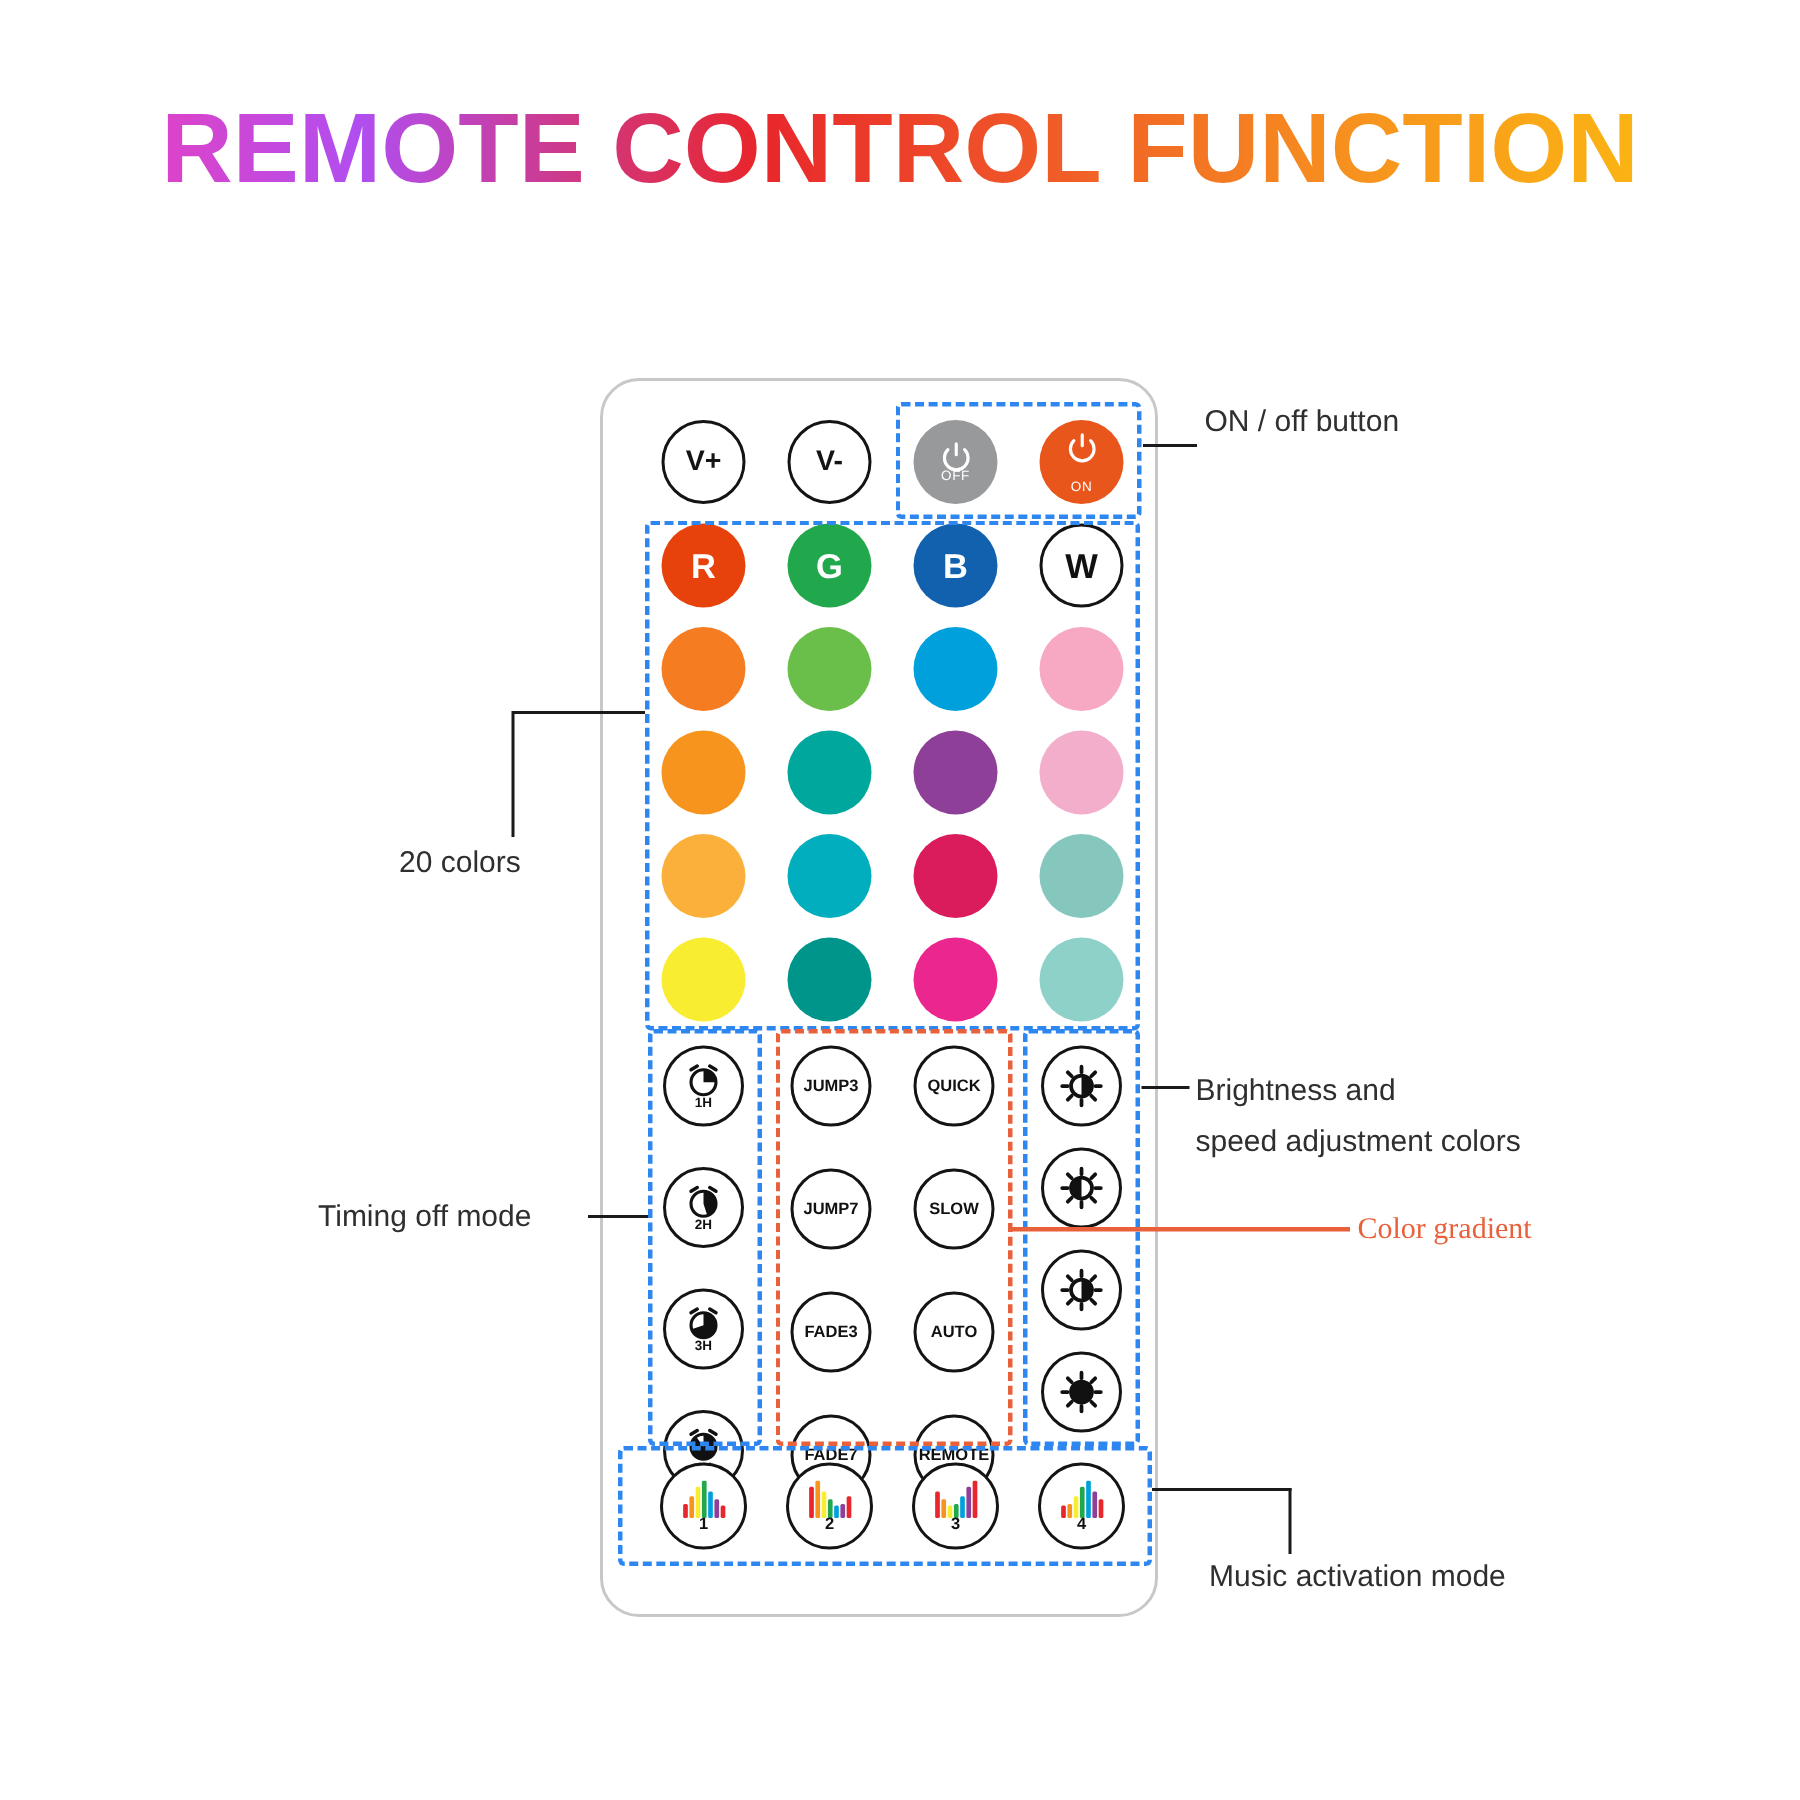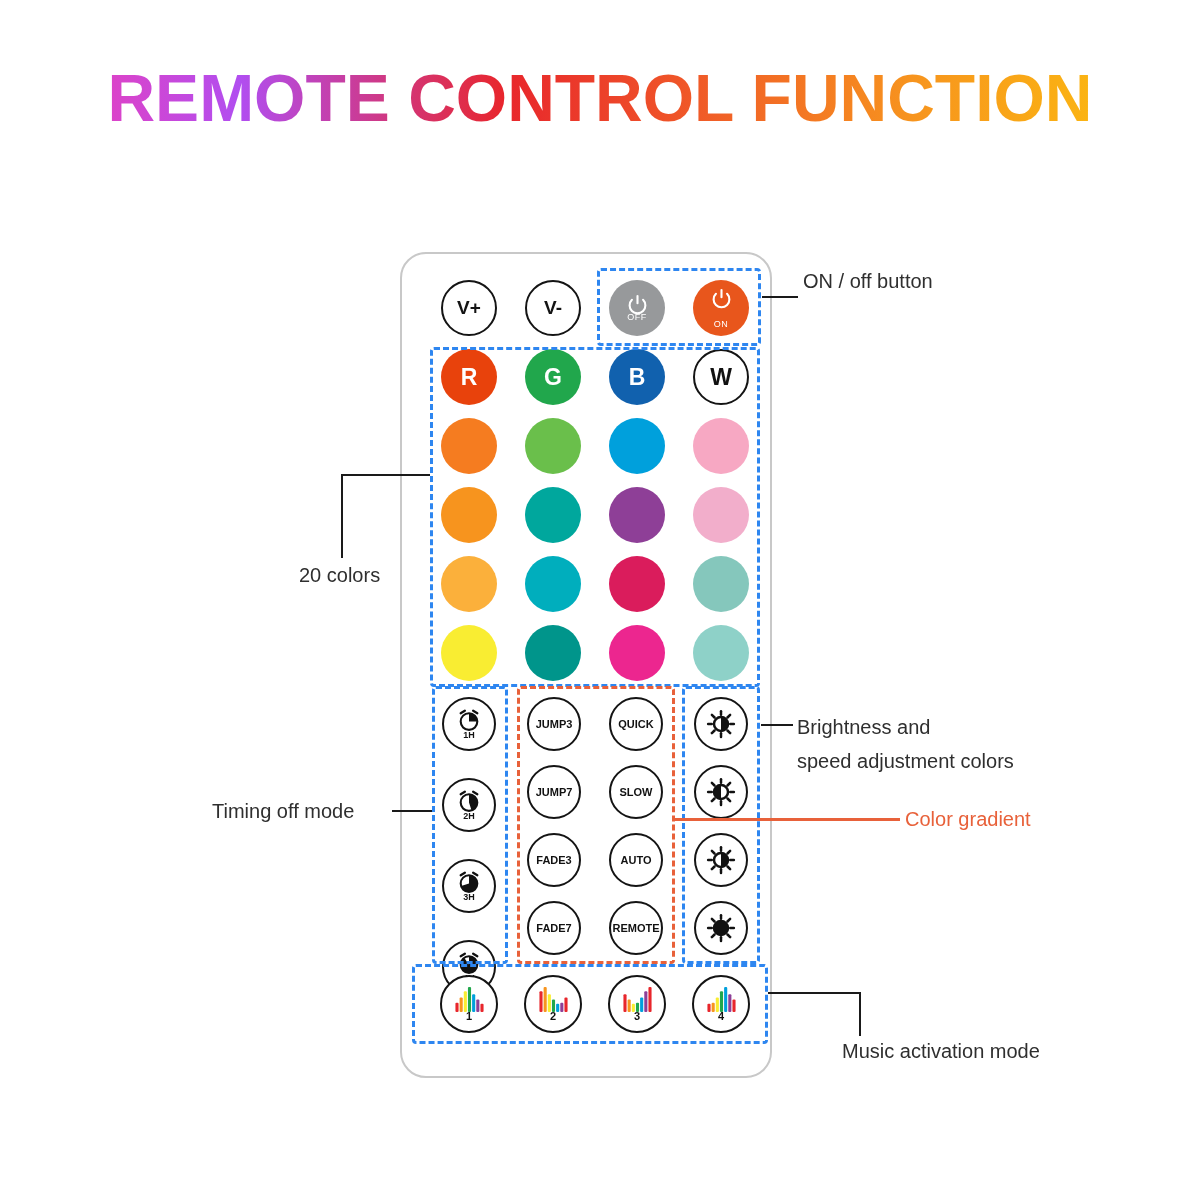--- a/index.html
+++ b/index.html
@@ -41,21 +41,21 @@
   .fn-btn {
     width:54px; height:54px; border-radius:50%; border:2.5px solid #141414; background:#fff;
     display:flex; flex-direction:column; align-items:center; justify-content:center;
   }
   .mode-btn { font-size:11px; font-weight:bold; color:#111; }
   .timer-label { font-size:9px; font-weight:bold; color:#111; margin-top:-4px; }
   .music-btn { width:58px; height:58px; }
   .music-num { font-size:11px; font-weight:bold; color:#111; margin-top:-2px; }
 
   .timer-col  { position:absolute; left:40px;  top:443px; display:flex; flex-direction:column; gap:27px; }
-  .mode-grid  { position:absolute; left:125px; top:443px; display:grid; grid-template-columns:repeat(2,54px); column-gap:28px; row-gap:14px; }
+  .mode-grid  { position:absolute; left:125px; top:443px; display:grid; grid-template-columns:repeat(2,54px); column-gap:28px; row-gap:14px;gap:28px; }
   .bright-col { position:absolute; left:292px; top:443px; display:flex; flex-direction:column; gap:14px; }
   .music-row  { position:absolute; left:38px;  top:721px; width:310px; display:flex; justify-content:space-between; }
 
   .dashed { position:absolute; border:3px dashed #2e86f0; border-radius:4px; pointer-events:none; }
   .dashed.orange { border-color:#e8613a; }
 
   .ann { position:absolute; font-size:20px; color:#2f2f2f; white-space:nowrap; }
   .ann.orange { color:#e8613a; }
   .line { position:absolute; background:#1a1a1a; }
   .line.orange { background:#e8613a; }
@@ -271,29 +271,29 @@
     <div class="dashed orange" style="left:115px; top:432px; width:158px; height:278px;"></div>
     <div class="dashed" style="left:280px; top:432px; width:78px;  height:278px;"></div>
     <div class="dashed" style="left:10px;  top:710px; width:356px; height:80px;"></div>
   </div>
 
   <div class="line" style="left:762px; top:296px; width:36px; height:2px;"></div>
   <div class="ann" style="left:803px; top:270px;">ON / off button</div>
 
   <div class="line" style="left:342px; top:474px; width:88px; height:2px;"></div>
   <div class="line" style="left:341px; top:474px; width:2px; height:84px;"></div>
-  <div class="ann" style="left:266px; top:564px;margin-left:33px;">20 colors</div>
+  <div class="ann" style="left:266px; top:564px;">20 colors</div>
 
   <div class="line" style="left:392px; top:810px; width:40px; height:2px;"></div>
   <div class="ann" style="left:212px; top:800px;">Timing off mode</div>
 
   <div class="line" style="left:761px; top:724px; width:32px; height:2px;"></div>
   <div class="ann" style="left:797px; top:716px;">Brightness and</div>
   <div class="ann" style="left:797px; top:750px;">speed adjustment colors</div>
 
   <div class="line orange" style="left:674px; top:818px; width:226px; height:3px;"></div>
-  <div class="ann orange" style="left:905px; top:808px;">Color gradient</div>
+  <div class="ann orange" style="left:905px; top:808px;font-family:Liberation Serif, serif;">Color gradient</div>
 
   <div class="line" style="left:768px; top:992px; width:93px; height:2px;"></div>
   <div class="line" style="left:859px; top:992px; width:2px; height:44px;"></div>
-  <div class="ann" style="left:806px; top:1040px;margin-left:36px;">Music activation mode</div>
+  <div class="ann" style="left:806px; top:1040px;">Music activation mode</div>
 
 </div>
 
 </body></html>

